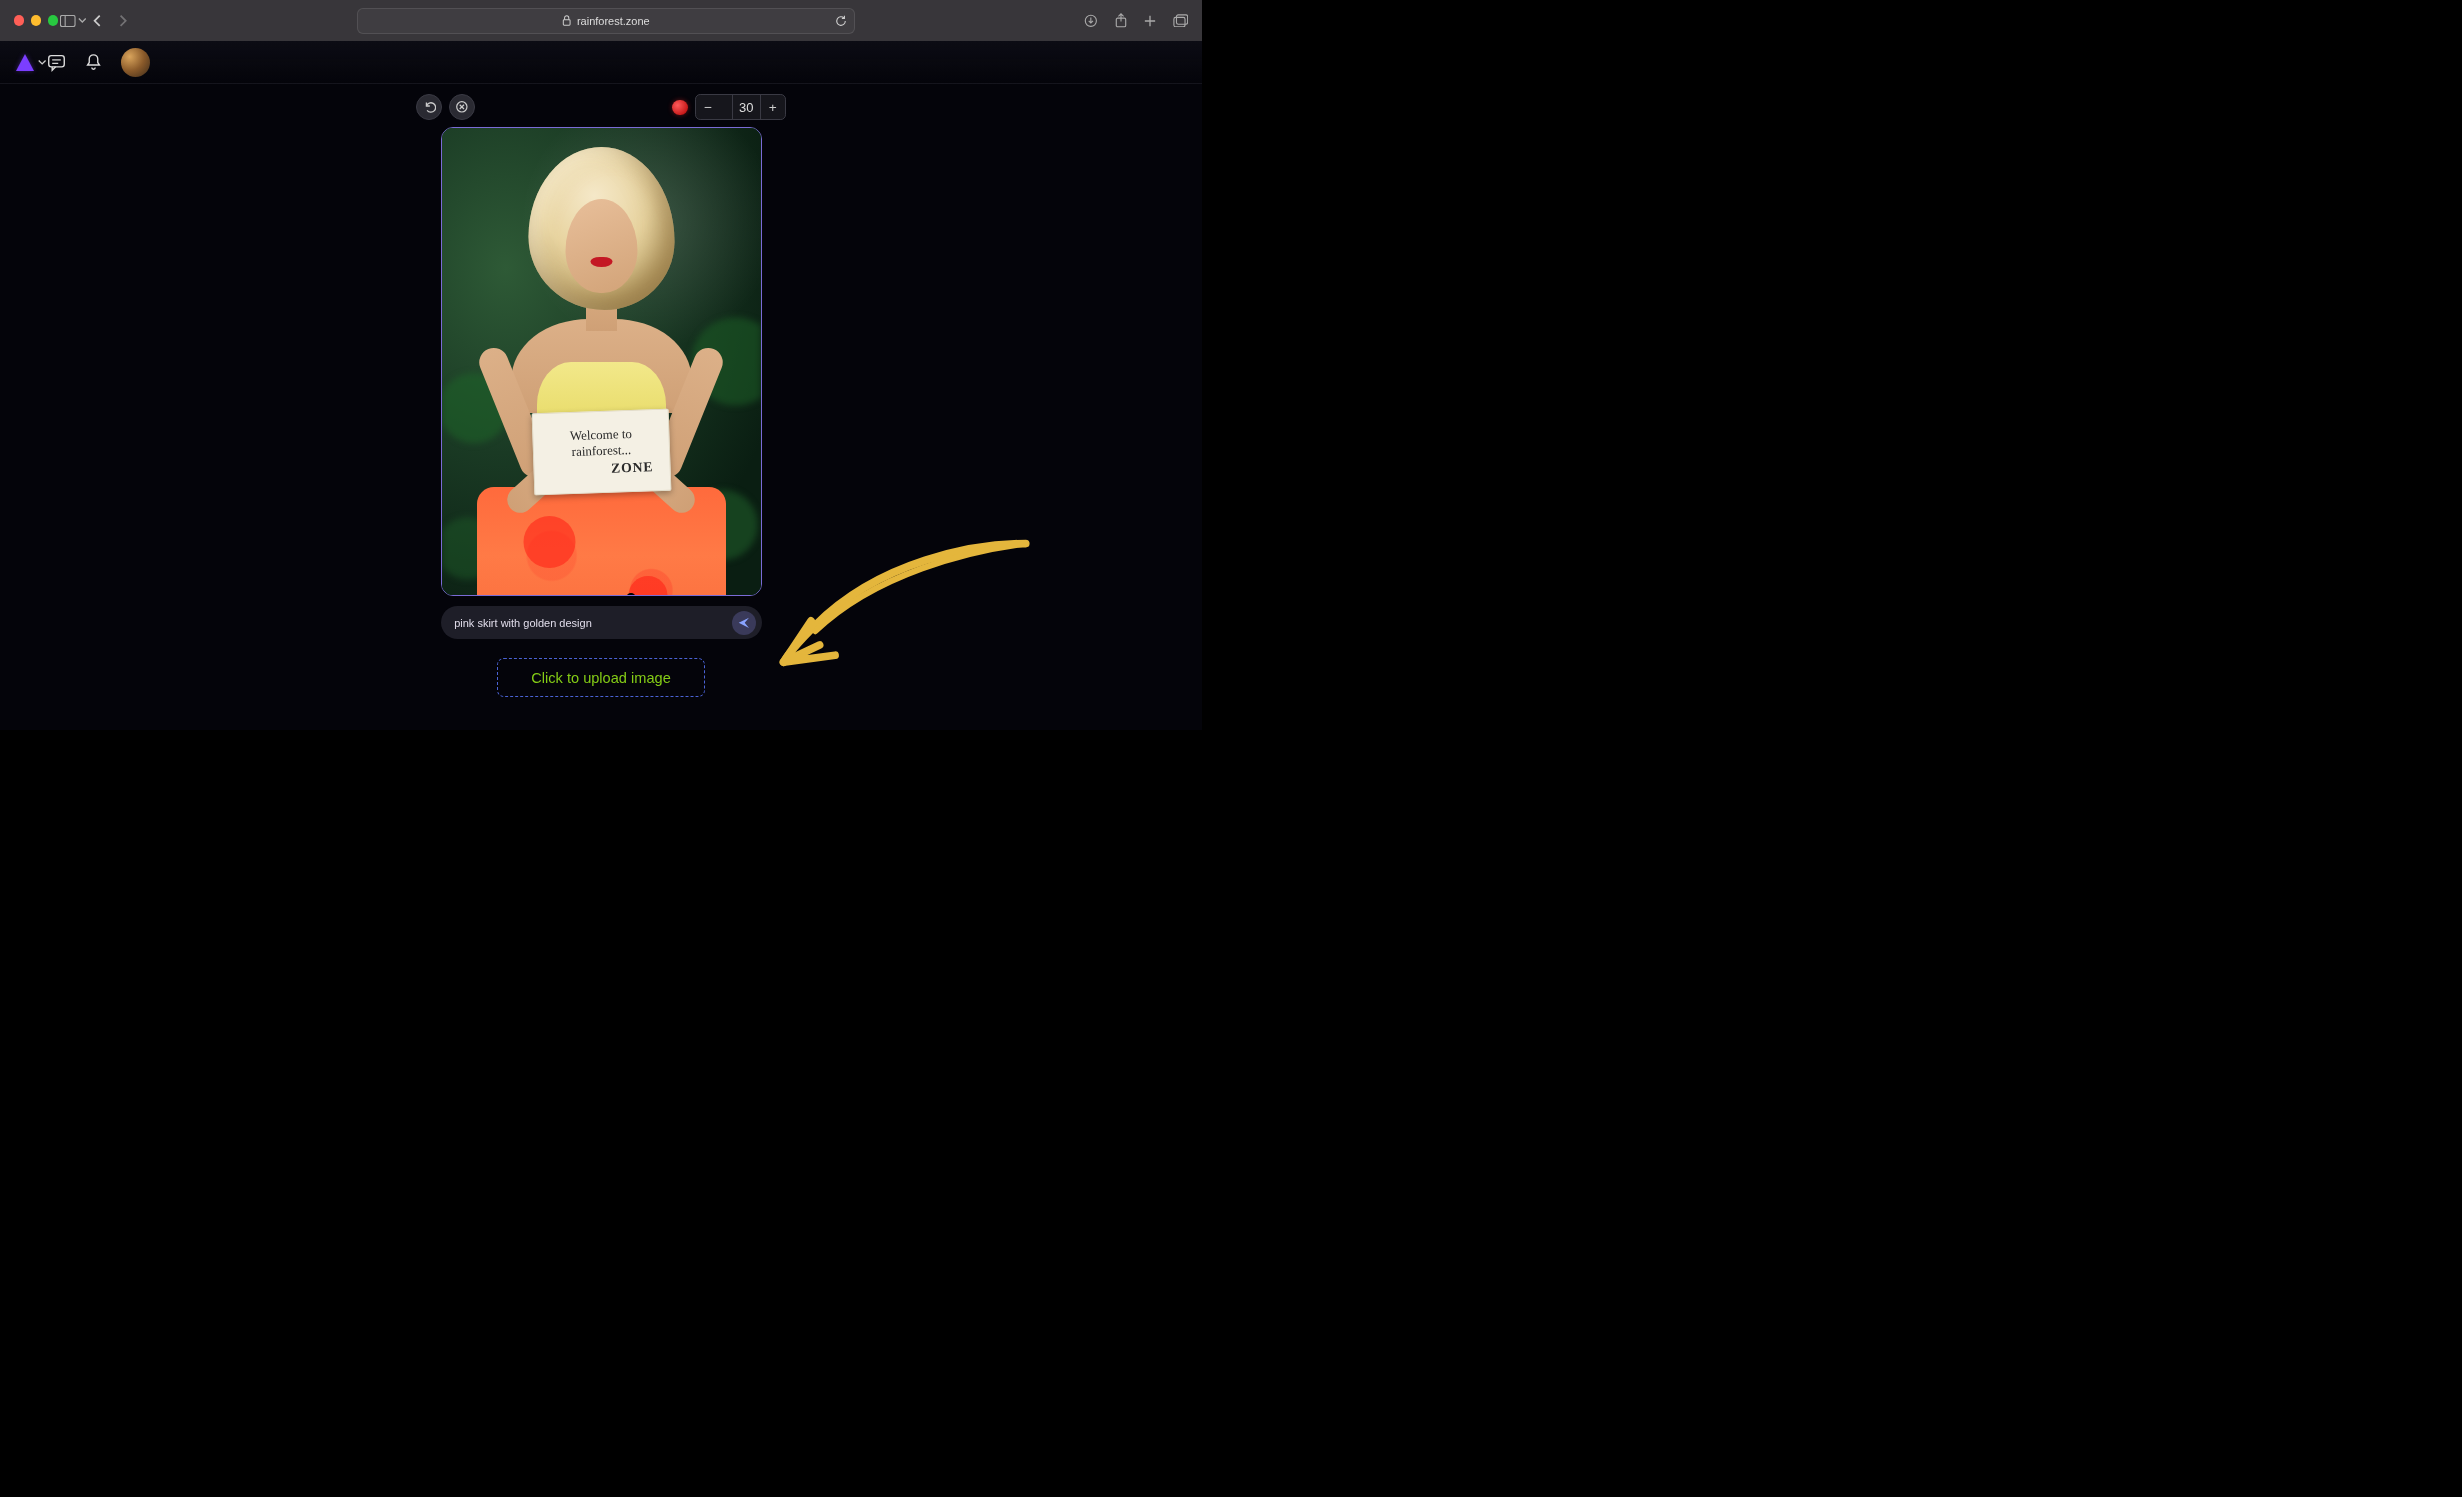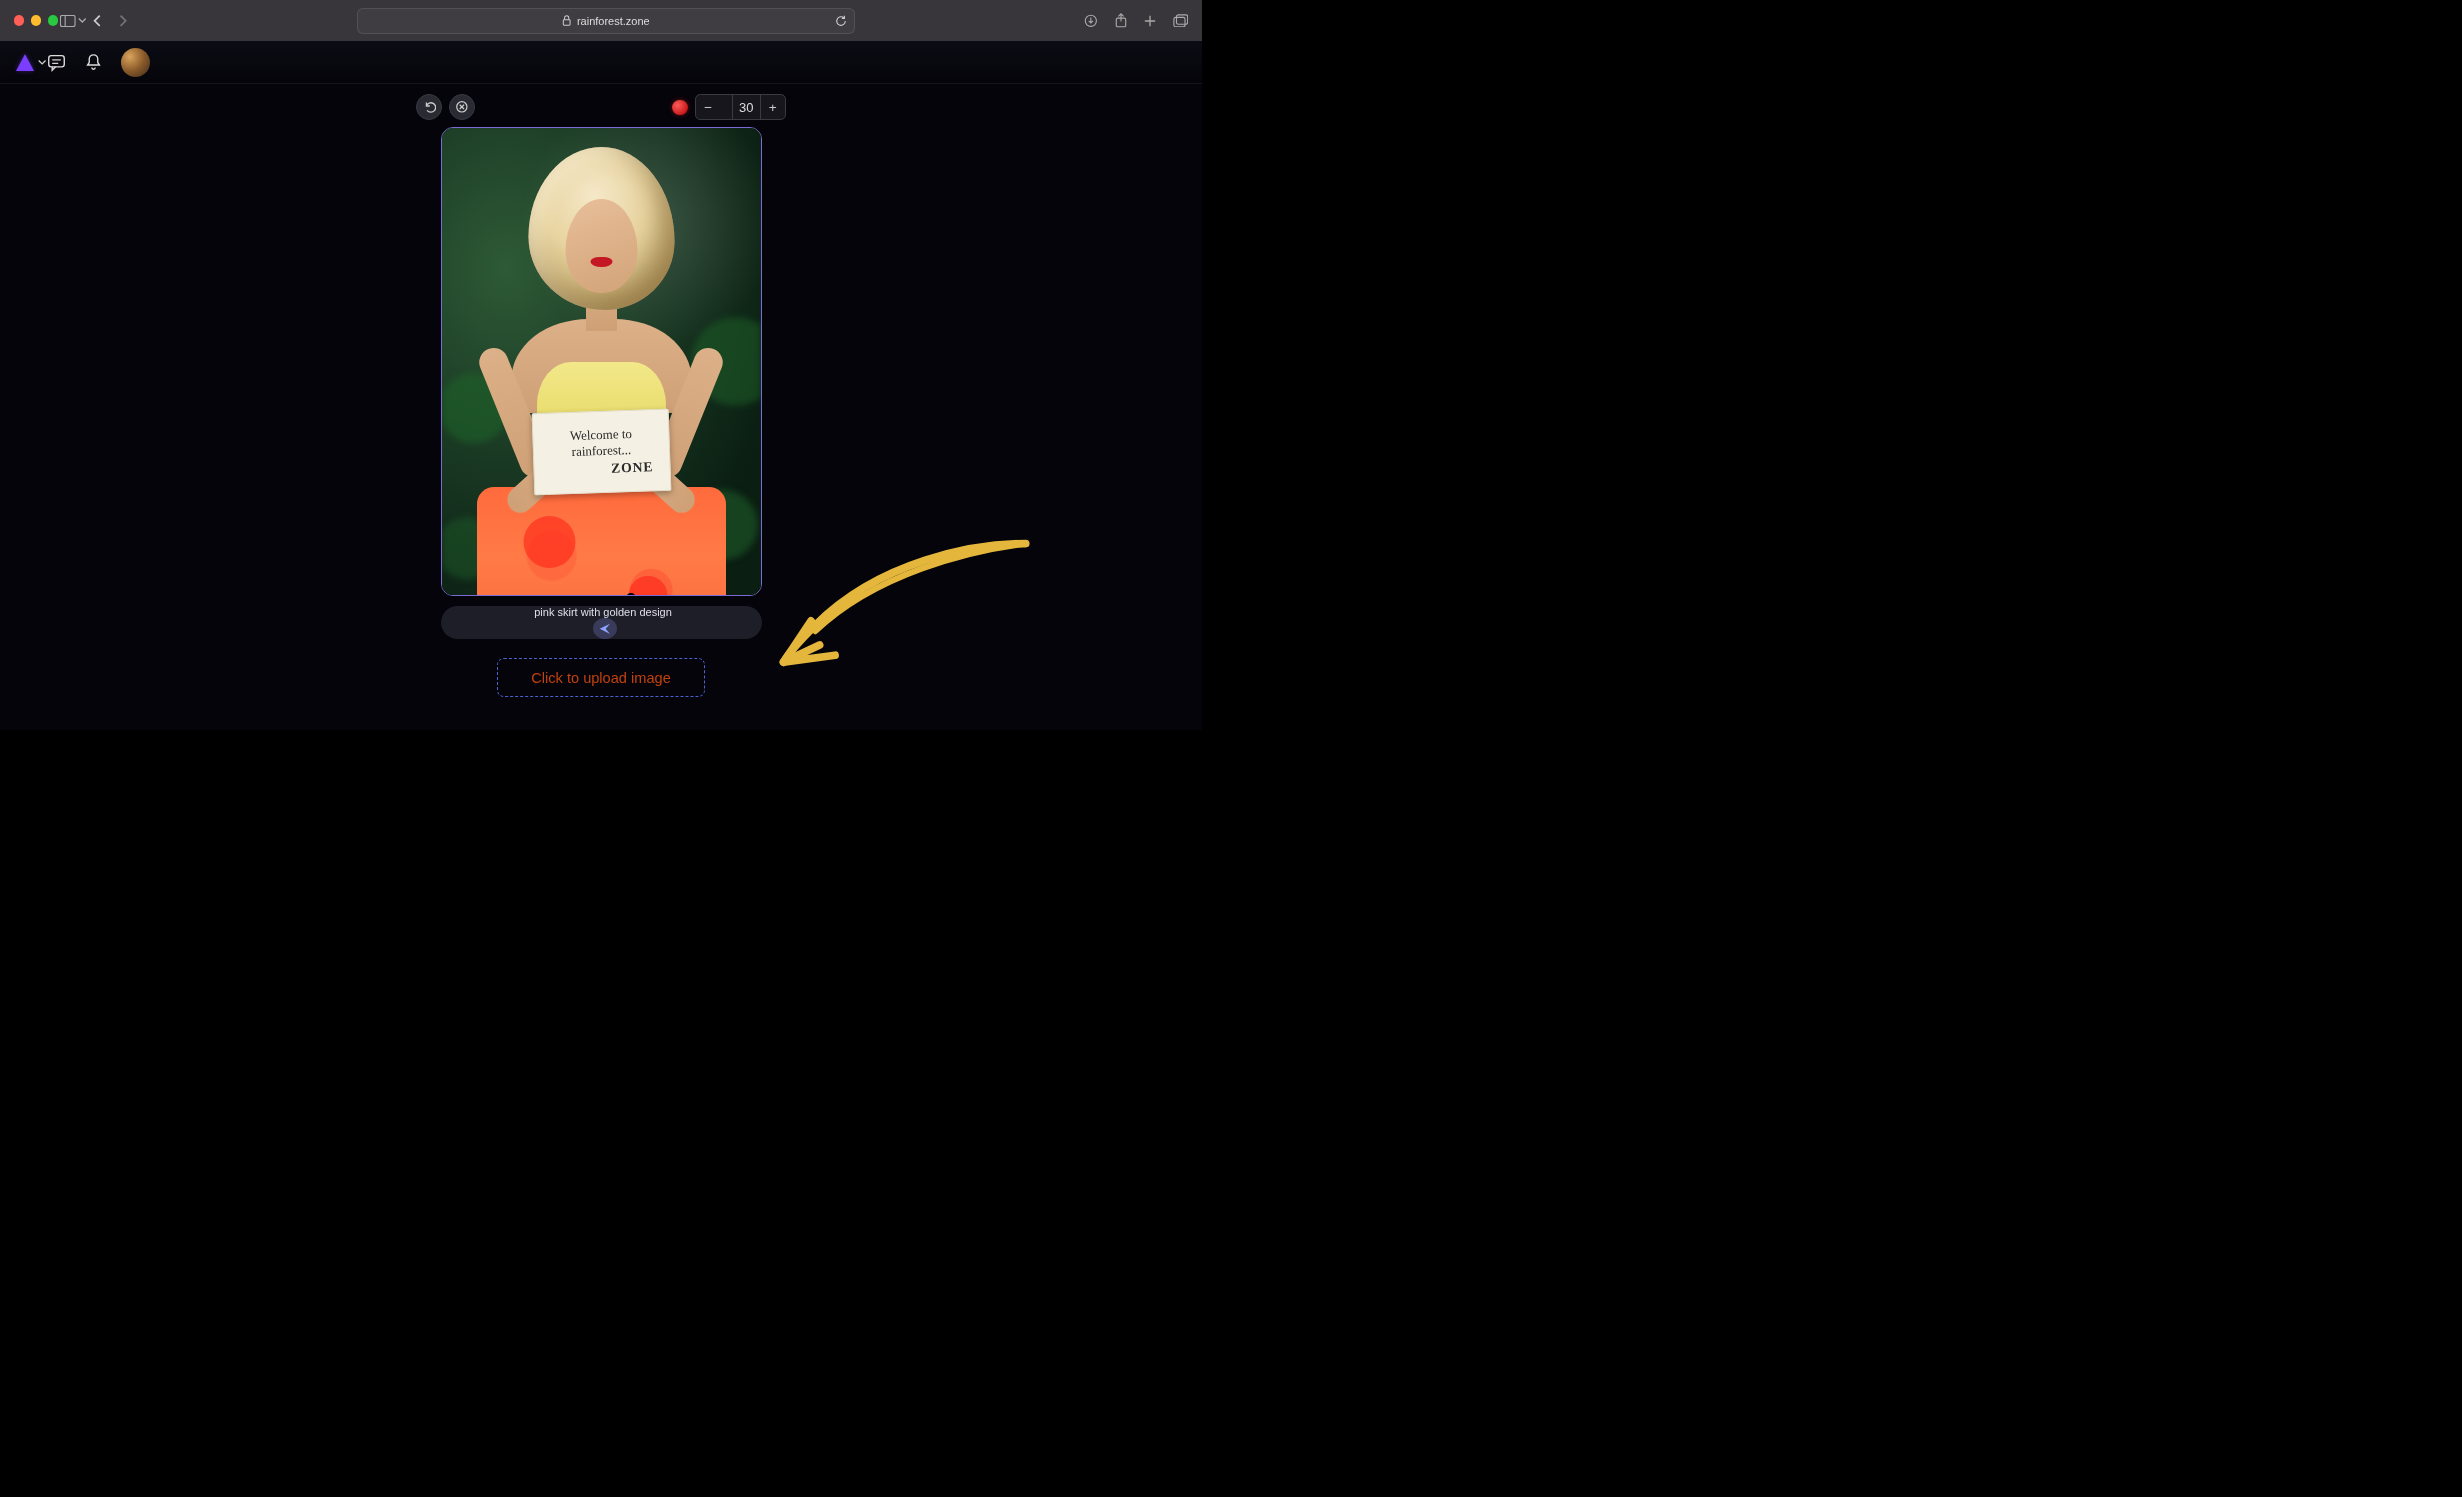--- a/index.html
+++ b/index.html
@@ -233,39 +233,39 @@
 }
 .mask-dot.d1 { width:52px; height:52px; top:369px; left:34px; }
 .mask-dot.d2 { width:39px; height:39px; top:429px; right:45px; }
 .mask-dot.d3 { width:8.6px; height:8.6px; top:446px; right:77px; background:#000; }
 
 
 .prompt-wrap { margin-top:10.3px; display:flex; justify-content:center; }
 .prompt-bar {
   width: 321px; height:33px;
   background:#1e1e28; border-radius:17px;
-  display:flex; align-items:center; padding:0 5.2px 0 13.7px;flex-direction:column;
+  display:flex; align-items:center; padding:0 5.2px 0 13.7px;
 }
 .prompt-input {
   flex:1; border:none; background:transparent; outline:none;
   color:#e0dcea; font-size:11px;
 }
 .send-btn {
   width:24px; height:24px; border-radius:50%;
   background:#3a3a5a; display:flex; align-items:center; justify-content:center;
   cursor:pointer;
 }
 
 
 .upload-wrap { display:flex; justify-content:center; margin-top:19px; }
 .upload-box {
   padding: 10.3px 33px;
   border: 1.3px dashed #4a62d4;
   border-radius:6.9px;
-  color:#c2410c; font-size:14.6px;
+  color:#84cc16; font-size:14.6px;
   cursor:pointer;
 }
 
 
 .arrow-anno {
   position:absolute;
   left: 768px; top: 494px;
   pointer-events:none;
 }
 

